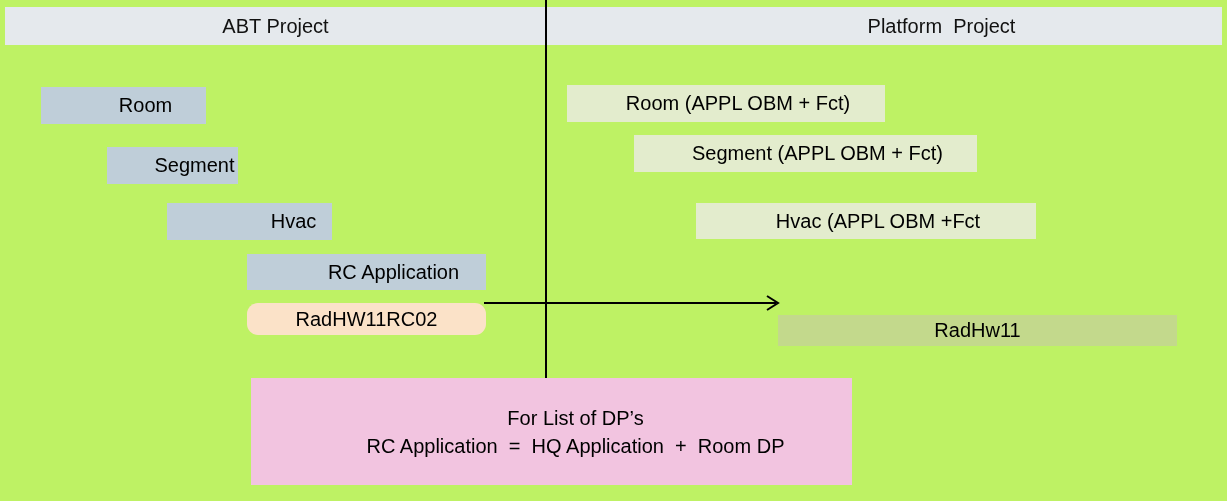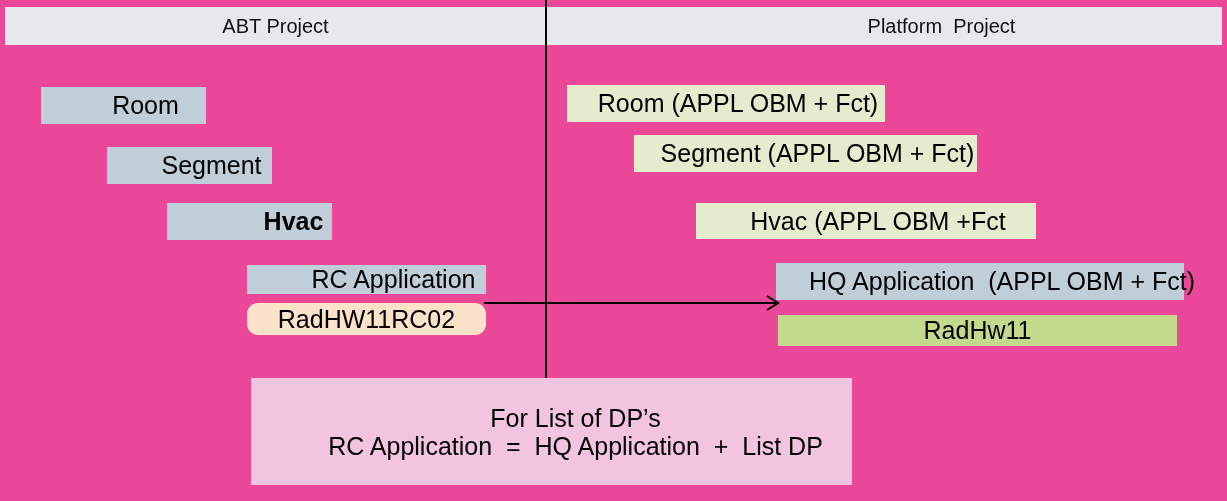--- a/index.html
+++ b/index.html
@@ -4,21 +4,21 @@
 <style>
   html, body {
     margin: 0;
     padding: 0;
     background: #ffffff;
   }
   #canvas {
     position: relative;
     width: 1227px;
     height: 501px;
-    background: #ec4899;
+    background: #bef264;
     font-family: "Liberation Sans", sans-serif;
     overflow: hidden;
   }
 
   
   .header-band {
     position: absolute;
     left: 5px;
     top: 7px;
     width: 1217px;
@@ -47,42 +47,42 @@
     height: 380px;
     background: #000000;
   }
 
   
   .node {
     position: absolute;
     display: flex;
     align-items: center;
     justify-content: center;
-    font-size: 25px;
+    font-size: 20px;
     color: #000000;
     white-space: pre;
     box-sizing: border-box;
   }
   .c-blue  { background: #bfced9; }
   .c-green { background: #e3eccd; padding-left: 24px; }
   .c-olive { background: #c3d98c; }
   .c-peach { background: #fbe2c8; border-radius: 11px; }
   .c-pink  { background: #f2c4e0; }
 
   
   .shift-r20 { padding-left: 44px; }
   .shift-r24 { padding-left: 54px; }
   .shift-r30 { }
-  .shift-r40 { padding-left: 88px; font-weight: bold; }
+  .shift-r40 { padding-left: 88px; }
 
   
   #box-room      { left: 41px;  top: 87px;  width: 165px; height: 37px; }
-  #box-segment   { left: 107px; top: 147px; width: 165px; height: 37px; }
+  #box-segment   { left: 107px; top: 147px; width: 131px; height: 37px; }
   #box-hvac      { left: 167px; top: 203px; width: 165px; height: 37px; }
-  #box-rcapp     { left: 247px; top: 265px; width: 239px; height: 29px; }
+  #box-rcapp     { left: 247px; top: 254px; width: 239px; height: 36px; }
   #box-radhw11rc { left: 247px; top: 303px; width: 239px; height: 32px; }
 
   
   #box-room-appl    { left: 567px; top: 85px;  width: 318px; height: 37px; }
   #box-segment-appl { left: 634px; top: 135px; width: 343px; height: 37px; }
   #box-hvac-appl    { left: 696px; top: 203px; width: 340px; height: 36px; }
   #box-hqapp        { left: 776px; top: 263px; width: 408px; height: 37px; }
   #box-radhw11      { left: 778px; top: 315px; width: 399px; height: 31px; }
   #box-extradp      { left: 962px; top: 333px; width: 235px; height: 32px; }
 
@@ -128,30 +128,29 @@
   <div class="node c-blue shift-r24" id="box-rcapp">RC Application</div>
 
   <div class="node c-peach" id="box-radhw11rc">RadHW11RC02</div>
 
   <div class="node c-green" id="box-room-appl">Room (APPL OBM + Fct)</div>
 
   <div class="node c-green" id="box-segment-appl">Segment (APPL OBM + Fct)</div>
 
   <div class="node c-green shift-r30" id="box-hvac-appl">Hvac (APPL OBM +Fct</div>
 
-  <div class="node c-blue shift-r20" id="box-hqapp">HQ Application  (APPL OBM + Fct)</div>
 
   <div class="node c-olive" id="box-radhw11">RadHw11</div>
 
 
   <div class="arrow-wrap">
     <svg width="300" height="22" viewBox="0 0 300 22">
       <line x1="0" y1="11" x2="292" y2="11" stroke="#000000" stroke-width="2"></line>
       <polyline points="283,4 294,11 283,18" fill="none" stroke="#000000" stroke-width="2"></polyline>
     </svg>
   </div>
 
   <div class="node c-pink" id="box-summary">
     <span class="line">For List of DP’s</span>
-    <span class="line">RC Application  =  HQ Application  +  List DP</span>
+    <span class="line">RC Application  =  HQ Application  +  Room DP</span>
   </div>
 
 </div>
 
 </body></html>

